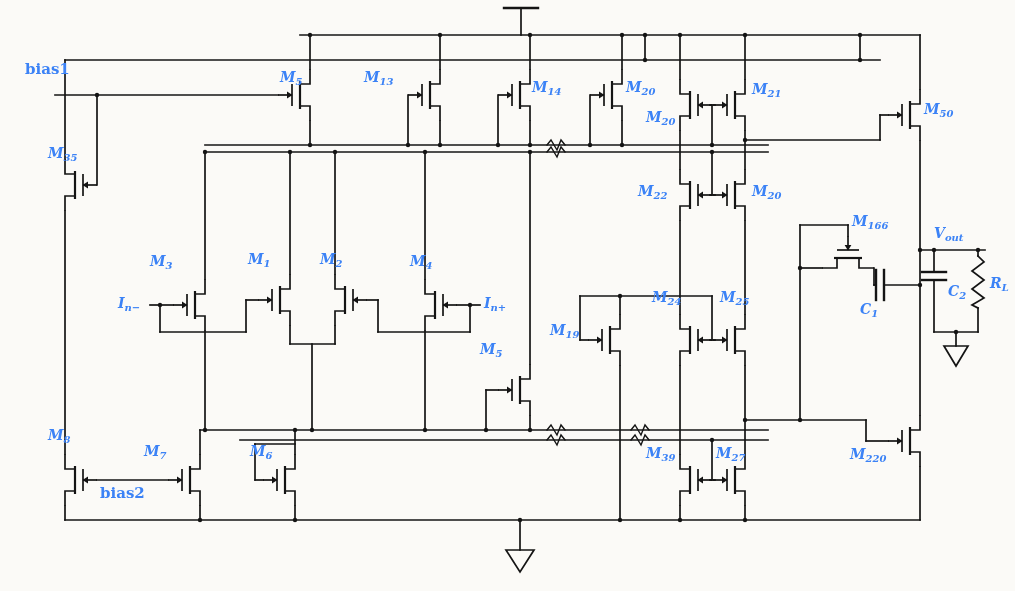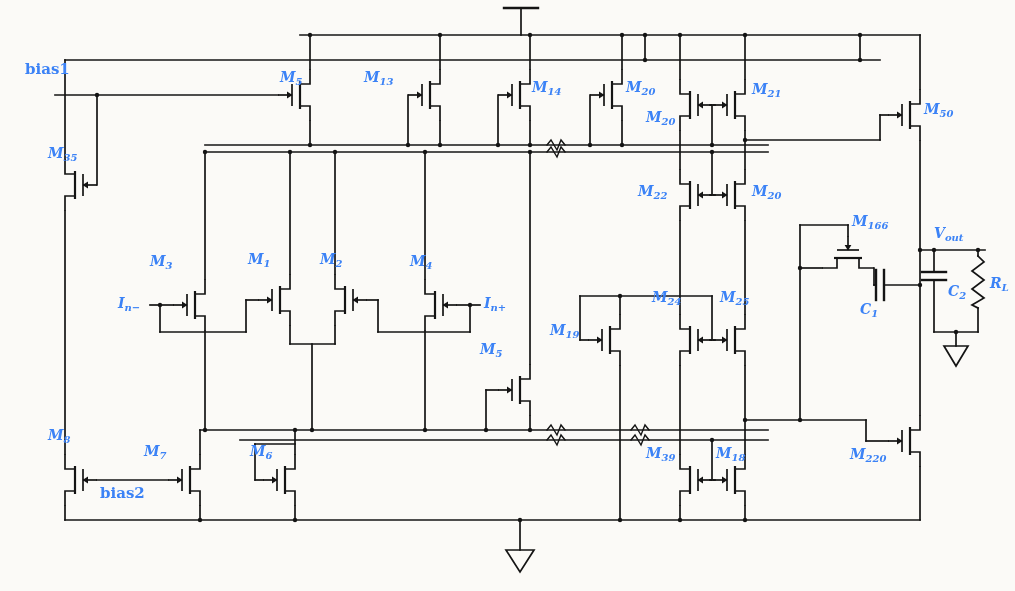--- a/index.html
+++ b/index.html
@@ -286,21 +286,21 @@
 <div class="lbl" style="left:248px;top:252px"><span>M</span><sub>1</sub></div>
 <div class="lbl" style="left:320px;top:252px"><span>M</span><sub>2</sub></div>
 <div class="lbl" style="left:410px;top:254px"><span>M</span><sub>4</sub></div>
 <div class="lbl" style="left:118px;top:296px"><span>I</span><sub>n−</sub></div>
 <div class="lbl" style="left:484px;top:296px"><span>I</span><sub>n+</sub></div>
 <div class="lbl" style="left:480px;top:342px"><span>M</span><sub>5</sub></div>
 <div class="lbl" style="left:550px;top:323px"><span>M</span><sub>19</sub></div>
 <div class="lbl" style="left:652px;top:290px"><span>M</span><sub>24</sub></div>
 <div class="lbl" style="left:720px;top:290px"><span>M</span><sub>25</sub></div>
 <div class="lbl" style="left:646px;top:446px"><span>M</span><sub>39</sub></div>
-<div class="lbl" style="left:716px;top:446px"><span>M</span><sub>18</sub></div>
+<div class="lbl" style="left:716px;top:446px"><span>M</span><sub>27</sub></div>
 <div class="lbl" style="left:48px;top:428px"><span>M</span><sub>8</sub></div>
 <div class="lbl" style="left:144px;top:444px"><span>M</span><sub>7</sub></div>
 <div class="lbl" style="left:250px;top:444px"><span>M</span><sub>6</sub></div>
 <div class="lbl" style="left:850px;top:447px"><span>M</span><sub>220</sub></div>
 <div class="lbl" style="left:852px;top:214px"><span>M</span><sub>166</sub></div>
 <div class="lbl" style="left:934px;top:226px"><span>V</span><sub>out</sub></div>
 <div class="lbl" style="left:860px;top:302px"><span>C</span><sub>1</sub></div>
 <div class="lbl" style="left:948px;top:284px"><span>C</span><sub>2</sub></div>
 <div class="lbl" style="left:990px;top:276px"><span>R</span><sub>L</sub></div>
 

